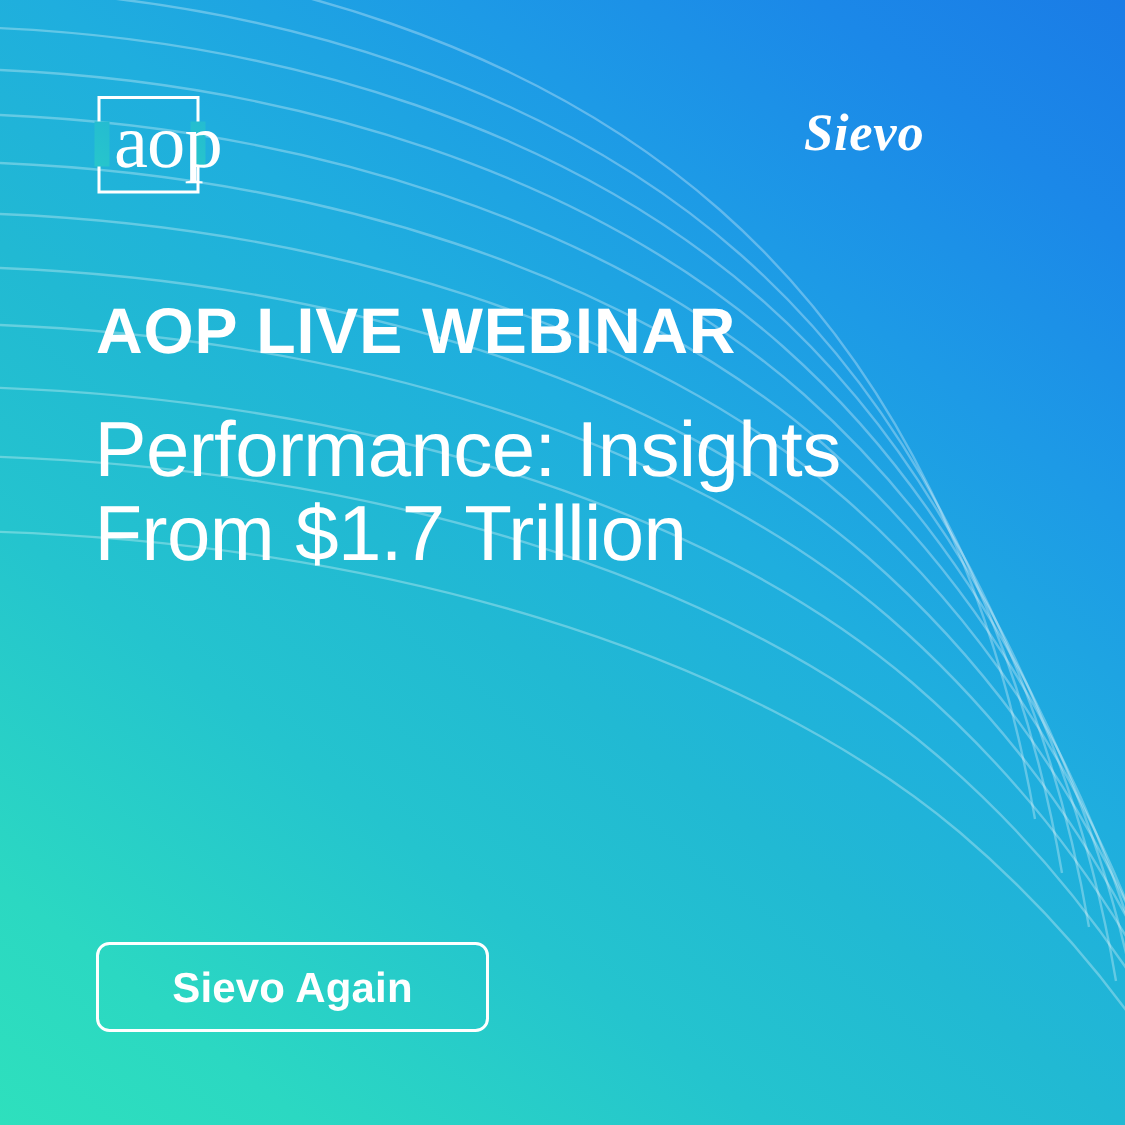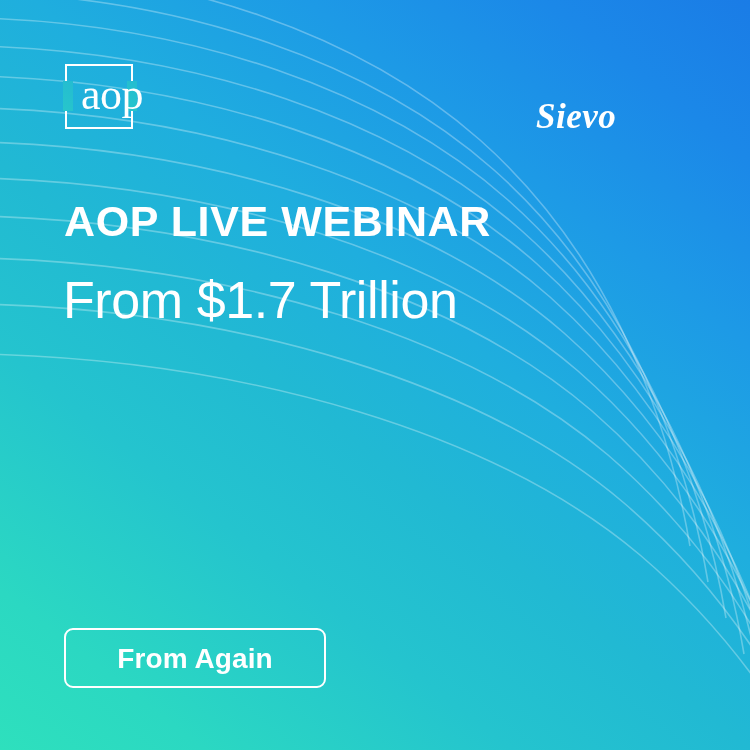--- a/index.html
+++ b/index.html
@@ -66,39 +66,38 @@
   }
   #aop-logo .notch.left  { left:-2px; }
   #aop-logo .notch.right { right:-2px; }
   #aop-logo .wordmark {
     position:absolute;
     left:-1px;
     top:13px;
     width:96px;
     text-align:center;
     font-family:"Liberation Serif", serif;
-    font-size:44px;
+    font-size:51px;
     line-height:40px;
     letter-spacing:-0.5px;
     color:#ffffff;
   }
 
   
   #sievo-logo {
     position:absolute;
     left:536px;
     top:70px;
     font-family:"Liberation Serif", serif;
     font-style:italic;
     font-weight:700;
     font-size:35px;
     line-height:38px;
     letter-spacing:0.5px;
     color:#ffffff;
-    margin-top:28px;
   }
 
   
   #eyebrow {
     position:absolute;
     left:64px;
     top:196px;
     font-size:43px;
     font-weight:700;
     line-height:50px;
@@ -168,18 +167,19 @@
     <div class="notch left" style="background: linear-gradient(38deg, rgb(39, 198, 203), rgb(36, 188, 209));"></div>
     <div class="notch right" style="background: linear-gradient(38deg, rgb(39, 198, 203), rgb(36, 188, 209));"></div>
     <div class="wordmark">aop</div>
   </div>
 
   <div id="sievo-logo">Sievo</div>
 
   <div id="eyebrow">AOP LIVE WEBINAR</div>
 
   <h1 id="headline">
+    <span class="line">Performance: Insights</span>
     <span class="line">From $1.7 Trillion</span>
   </h1>
 
-  <button id="cta-button">From Again</button>
+  <button id="cta-button">Sievo Again</button>
 
 </div>
 
 </body></html>

